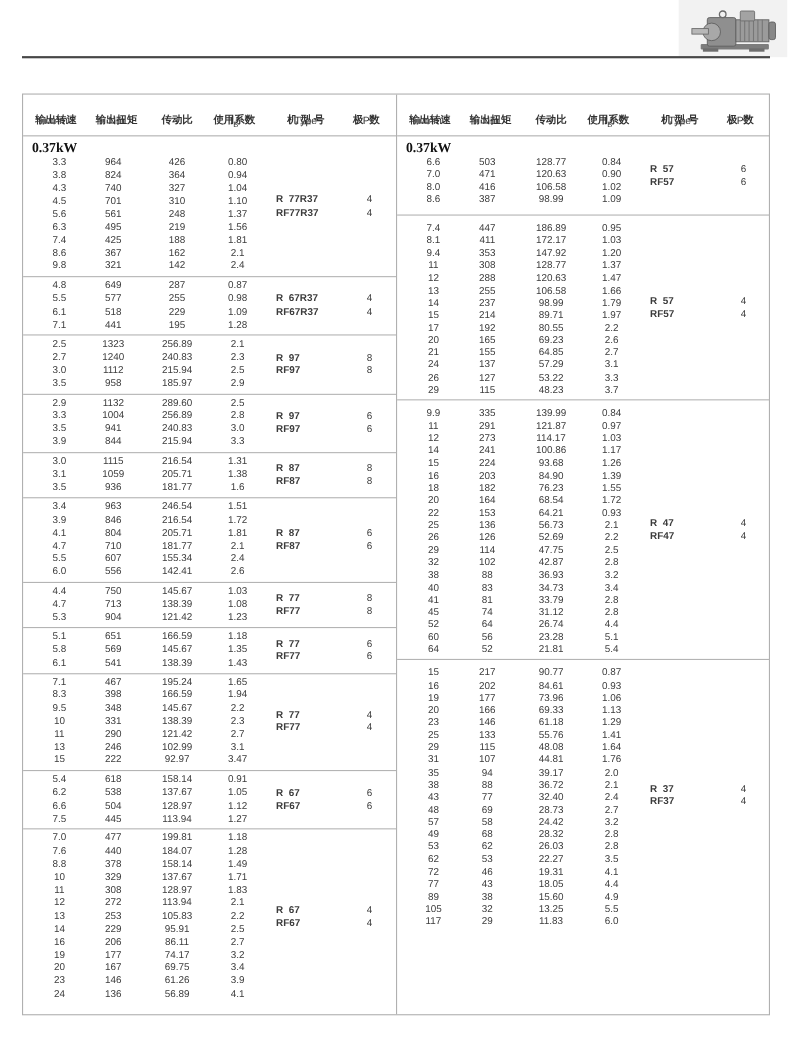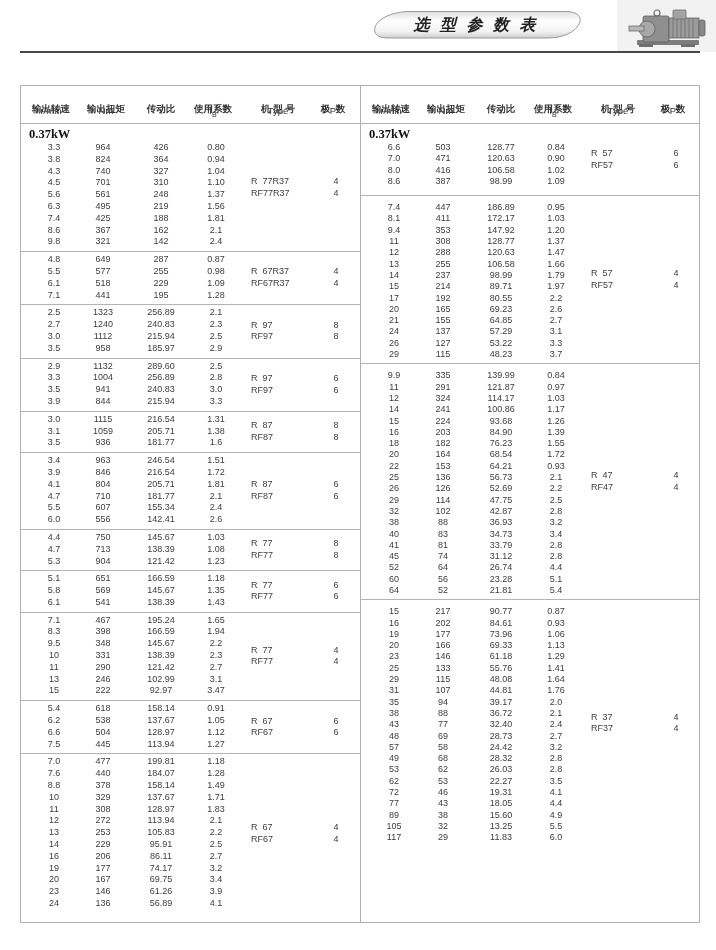--- a/index.html
+++ b/index.html
@@ -35,43 +35,29 @@
   .half.right .section .row{height:11.3px;line-height:11.3px;}
   .half.right .section{padding:6px 0 3px;}
   .half.right .section.first{padding:2px 0 8px;}
   .row{position:relative;}
   .cell{position:absolute;top:0;font-size:9px;color:#3c3c3c;}
   .c1{left:6px;width:54px;text-align:center;}
   .c2{left:58px;width:48px;text-align:center;}
   .c3{left:108px;width:64px;text-align:center;}
   .c4{left:170px;width:50px;text-align:center;}
   .typecol{position:absolute;left:230px;top:0;bottom:0;display:flex;flex-direction:column;
-        justify-content:center;font-size:9px;color:#3c3c3c;white-space:pre;line-height:11.8px;}
+        justify-content:center;font-size:9px;color:#3c3c3c;white-space:pre;line-height:11.8px;font-weight:bold;}
   .polecol{position:absolute;left:296px;width:38px;top:0;bottom:0;display:flex;flex-direction:column;
         justify-content:center;text-align:center;font-size:9px;color:#3c3c3c;line-height:11.8px;}
 </style>
 </head>
 <body>
 
 <div class="page">
 
-  <div class="banner">
-    <svg width="212" height="32">
-      <defs>
-        <linearGradient id="bg1" x1="0" y1="0" x2="0" y2="1">
-          <stop offset="0" stop-color="#dedede"></stop>
-            <stop offset="0.35" stop-color="#ffffff"></stop>
-          <stop offset="0.75" stop-color="#f2f2f2"></stop>
-            <stop offset="1" stop-color="#cfcfcf"></stop>
-        </linearGradient>
-      </defs>
-      <path d="M 40 2.5 L 196 2.5 C 208 2.5 212 8 209.5 14 C 206 23 193 29 178 29 L 18 29 C 7 29 2.5 24 5.5 17 C 9 8.5 24 2.5 40 2.5 Z" fill="url(#bg1)" stroke="#9a9a9a" stroke-width="1"></path>
-    </svg>
-    <div class="banner-text">选 型 参 数 表</div>
-  </div>
 
   <div class="motor-patch">
     <svg width="88" height="46">
       <rect x="14" y="36" width="62" height="5" rx="1" fill="#7d7d7d"></rect>
       <rect x="16" y="40" width="14" height="3" fill="#6e6e6e"></rect>
       <rect x="58" y="40" width="14" height="3" fill="#6e6e6e"></rect>
       <rect x="20" y="12" width="26" height="26" rx="2" fill="#8f8f8f" stroke="#5f5f5f" stroke-width="0.8"></rect>
       <circle cx="24" cy="25" r="8" fill="#a8a8a8" stroke="#5f5f5f" stroke-width="0.8"></circle>
       <rect x="6" y="22" width="15" height="5" fill="#b8b8b8" stroke="#6a6a6a" stroke-width="0.8"></rect>
       <rect x="46" y="14" width="30" height="20" fill="#9b9b9b" stroke="#5f5f5f" stroke-width="0.8"></rect>
@@ -714,21 +700,21 @@
               <span class="cell c4">0.84</span>
             </div>
             <div class="row">
               <span class="cell c1">11</span>
               <span class="cell c2">291</span>
               <span class="cell c3">121.87</span>
               <span class="cell c4">0.97</span>
             </div>
             <div class="row">
               <span class="cell c1">12</span>
-              <span class="cell c2">324</span>
+              <span class="cell c2">273</span>
               <span class="cell c3">114.17</span>
               <span class="cell c4">1.03</span>
             </div>
             <div class="row">
               <span class="cell c1">14</span>
               <span class="cell c2">241</span>
               <span class="cell c3">100.86</span>
               <span class="cell c4">1.17</span>
             </div>
             <div class="row">

